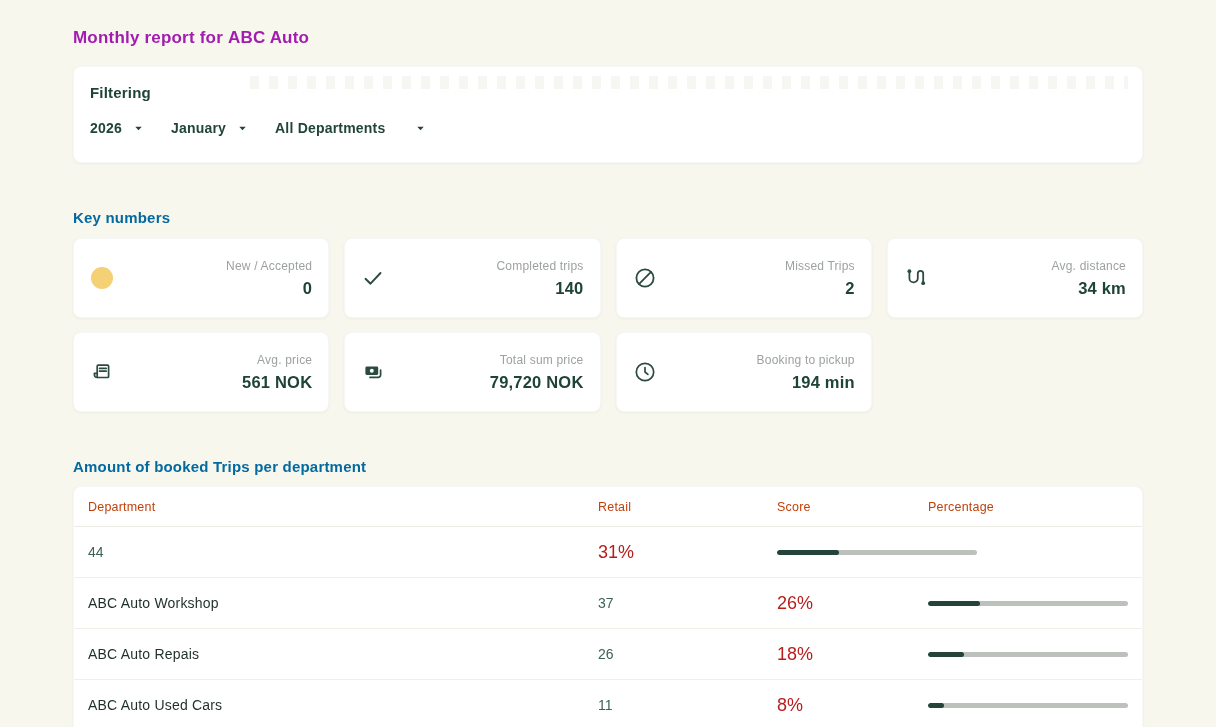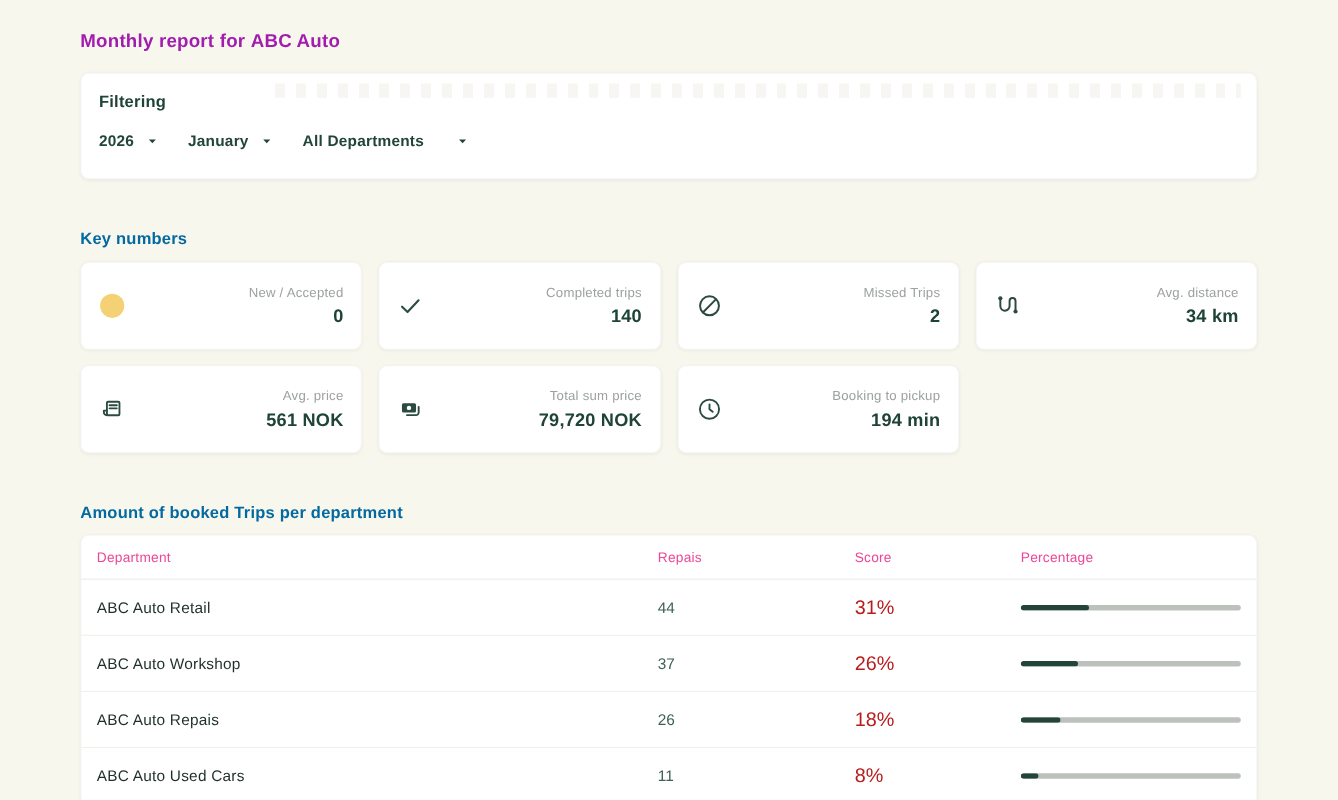--- a/index.html
+++ b/index.html
@@ -52,21 +52,21 @@
 
   
   .table-card { margin-top:10px; padding-bottom:4px; }
   .t-row {
     display:grid;
     grid-template-columns:510px 179px 151px 200px;
     padding:0 15px 0 14px;
     align-items:center;
   }
   .t-head { height:40px; border-bottom:1px solid #ECECE5; }
-  .t-head .th { font-size:12.5px; color:#ec4899; font-weight:400; letter-spacing:.2px; }
+  .t-head .th { font-size:12.5px; color:#c2410c; font-weight:400; letter-spacing:.2px; }
   .t-body .t-row { height:51px; border-bottom:1px solid #F0F0E9; }
   .cell-dept  { font-size:14px; color:#1F3028; letter-spacing:.2px; }
   .cell-amount{ font-size:14px; color:#3C6155; }
   .cell-score { font-size:18px; color:#b91c1c; }
   .bar-track { width:200px; height:5px; border-radius:3px; background:#BCC1BC; position:relative; overflow:hidden; }
   .bar-fill  { position:absolute; left:0; top:0; height:100%; border-radius:3px; background:#24433A; }
 </style>
 </head>
 <body>
 
@@ -196,27 +196,26 @@
       <div class="kn-label">Booking to pickup</div>
       <div class="kn-value">194 min</div>
     </span>
   </div>
     </div>
 
   <h2 class="section-heading">Amount of booked Trips per department</h2>
   <div class="card table-card">
     <div class="t-row t-head">
       <div class="th">Department</div>
-      <div class="th">Repais</div>
+      <div class="th">Retail</div>
       <div class="th">Score</div>
       <div class="th">Percentage</div>
     </div>
     <div class="t-body">
         <div class="t-row">
-    <div class="cell-dept">ABC Auto Retail</div>
     <div class="cell-amount">44</div>
     <div class="cell-score">31%</div>
     <div class="bar-track">
       <div class="bar-fill" style="width: 31%;"></div>
     </div>
   </div>
         <div class="t-row">
     <div class="cell-dept">ABC Auto Workshop</div>
     <div class="cell-amount">37</div>
     <div class="cell-score">26%</div>

